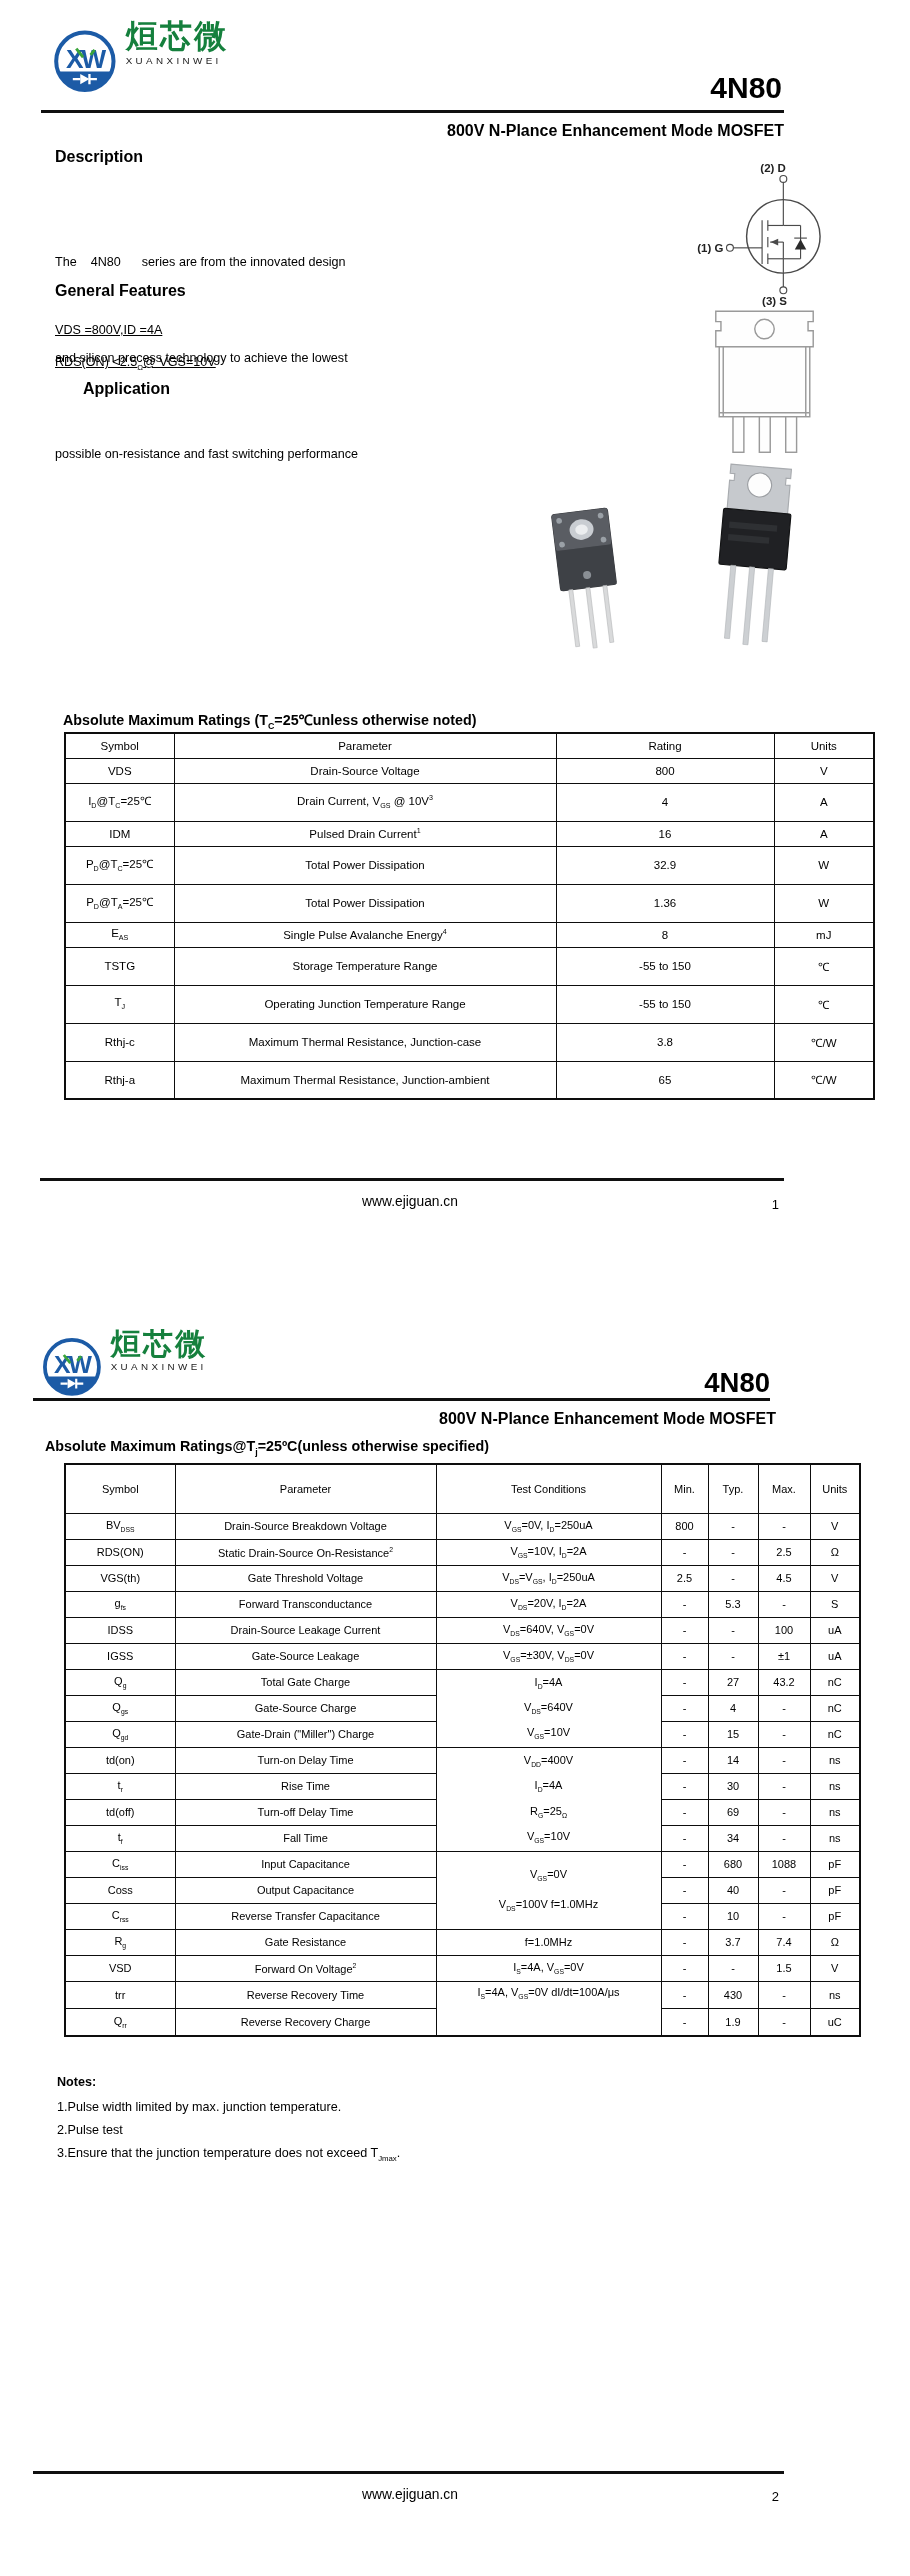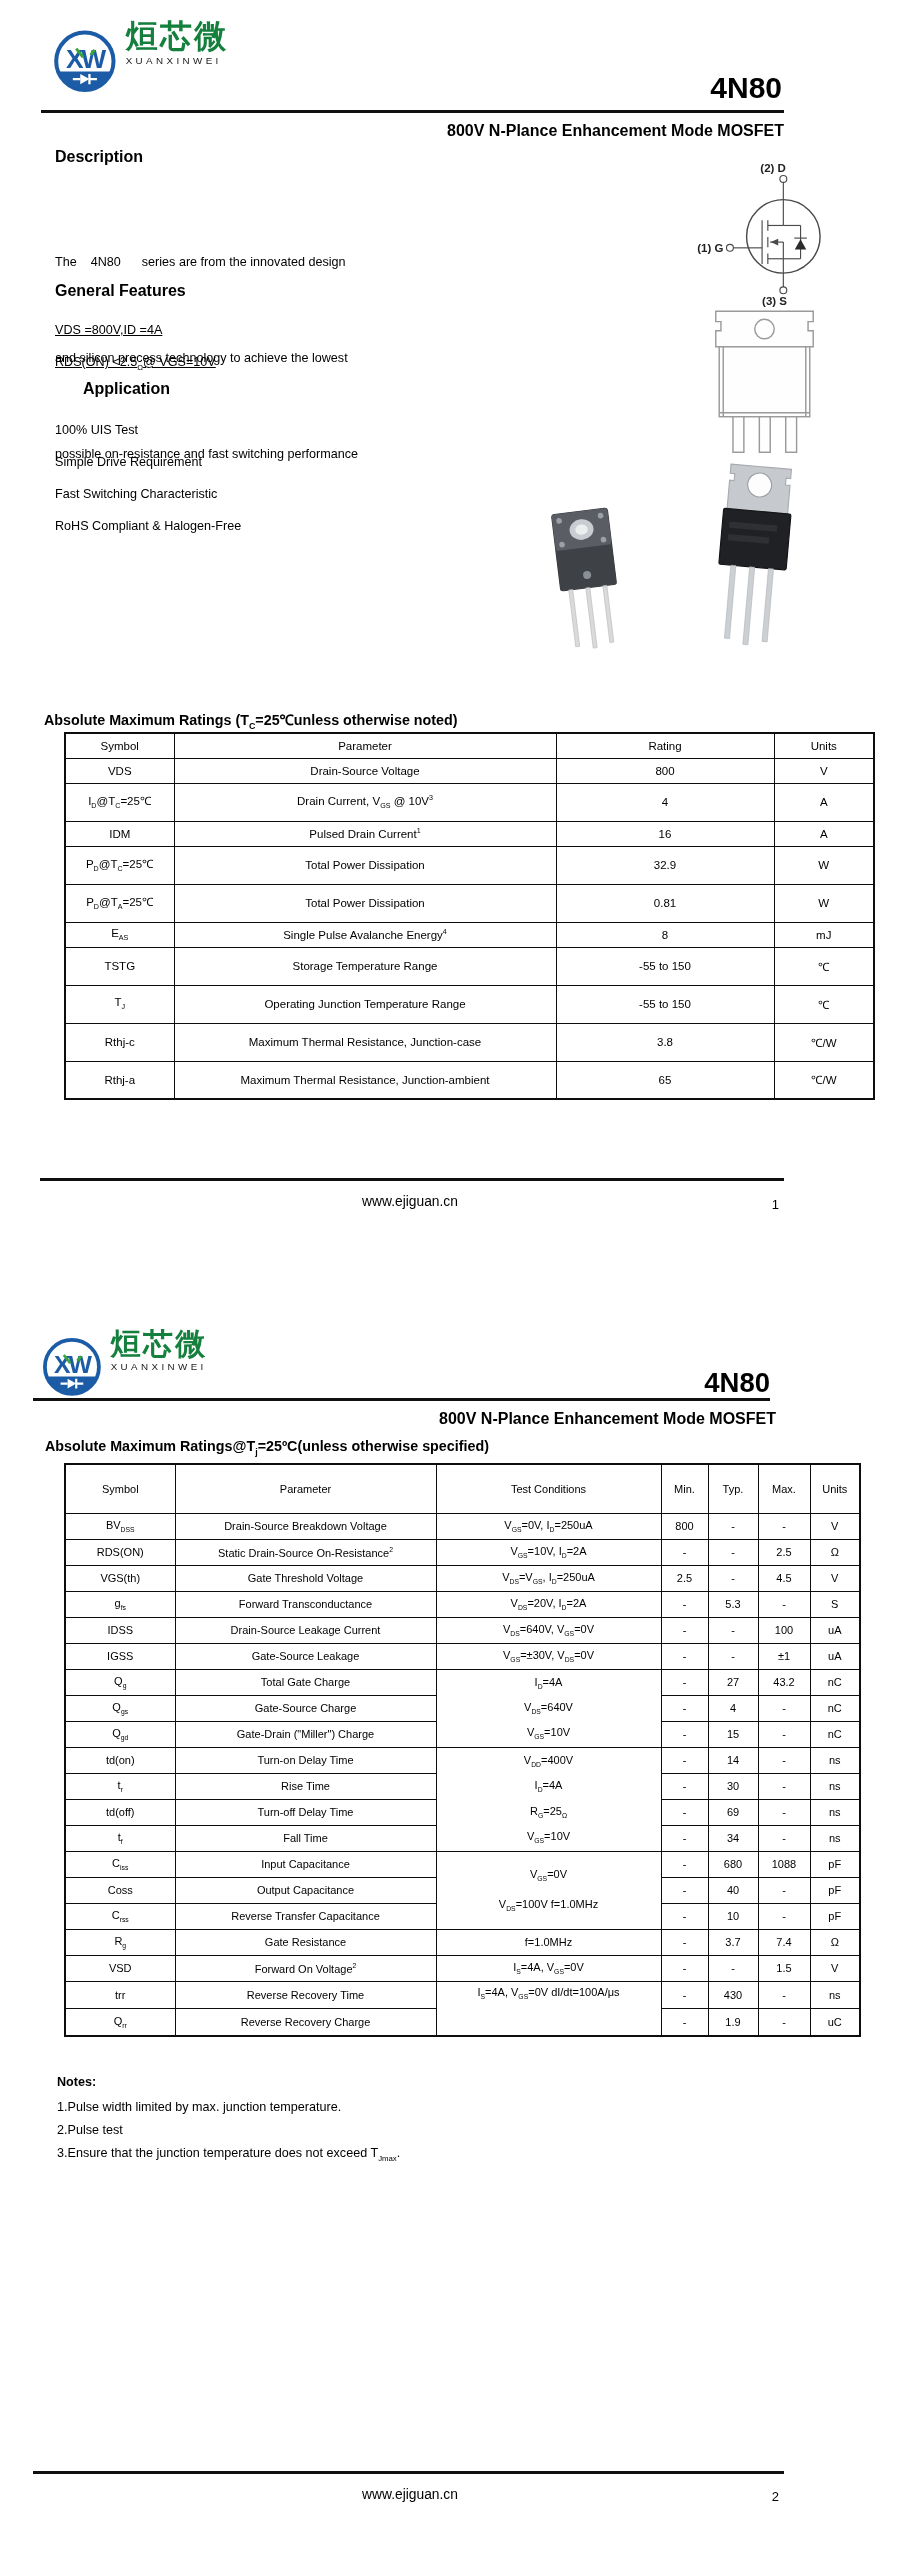--- a/index.html
+++ b/index.html
@@ -70,26 +70,20 @@
       <div>possible on-resistance and fast switching performance</div>
     </div>
 
     <div class="abs h-sec" style="left:55px;top:282px;">General Features</div>
     <div class="abs bodylines2" style="left:55px;top:314px;text-decoration:underline;">
       <div>VDS =800V,ID =4A</div>
       <div>RDS(ON) &lt;2.5<sub>Ω</sub>@ VGS=10V</div>
     </div>
 
     <div class="abs h-sec" style="left:55px;top:380px;margin-left:28px;">Application</div>
-    <div class="abs bodylines2" style="left:55px;top:414px;">
-      <div>100% UIS Test</div>
-      <div>Simple Drive Requirement</div>
-      <div>Fast Switching Characteristic</div>
-      <div>RoHS Compliant &amp; Halogen-Free</div>
-    </div>
 
     <div class="abs" style="left:677px;top:156px;">
       <svg width="161" height="155" viewBox="0 0 280 270">
         <g stroke="#4a4a4a" stroke-width="2" fill="none">
           <circle cx="185" cy="140" r="64" stroke-width="2.5"></circle>
           <circle cx="185" cy="40" r="6" fill="#fff"></circle>
           <line x1="185" y1="46" x2="185" y2="121"></line>
           <circle cx="92" cy="160" r="6" fill="#fff"></circle>
           <line x1="98" y1="160" x2="148" y2="160"></line>
           <line x1="148" y1="112" x2="148" y2="188"></line>
@@ -159,21 +153,21 @@
           <rect x="26" y="86" width="118" height="98" rx="3" fill="#202124" stroke="#121314" stroke-width="2"></rect>
           <rect x="38" y="108" width="84" height="11" fill="#2e3033"></rect>
           <rect x="38" y="130" width="72" height="11" fill="#2e3033"></rect>
           <rect x="47" y="184" width="9" height="128" fill="#cdd0d3" stroke="#aeb1b4" stroke-width="1"></rect>
           <rect x="80" y="184" width="9" height="136" fill="#cdd0d3" stroke="#aeb1b4" stroke-width="1"></rect>
           <rect x="113" y="184" width="9" height="128" fill="#cdd0d3" stroke="#aeb1b4" stroke-width="1"></rect>
         </g>
       </svg>
     </div>
 
-    <div class="abs tbl-title" style="left:44px;top:710px;">Absolute Maximum Ratings (T<sub>C</sub>=25℃unless otherwise noted)</div>
+    <div class="abs tbl-title" style="left:63px;top:710px;">Absolute Maximum Ratings (T<sub>C</sub>=25℃unless otherwise noted)</div>
 
     <table class="ds t1 abs" style="left:64px;top:732px;">
       <colgroup>
           <col style="width:109px">
           <col style="width:382px">
           <col style="width:218px">
           <col style="width:100px">
         </colgroup>
       <thead>
         <tr>
@@ -204,21 +198,21 @@
           </tr>
         <tr class="tall">
             <td>P<sub>D</sub>@T<sub>C</sub>=25℃</td>
             <td>Total Power Dissipation</td>
             <td>32.9</td>
             <td>W</td>
           </tr>
         <tr class="tall">
             <td>P<sub>D</sub>@T<sub>A</sub>=25℃</td>
             <td>Total Power Dissipation</td>
-            <td>0.81</td>
+            <td>1.36</td>
             <td>W</td>
           </tr>
         <tr>
             <td>E<sub>AS</sub></td>
             <td>Single Pulse Avalanche Energy<sup>4</sup></td>
             <td>8</td>
             <td>mJ</td>
           </tr>
         <tr class="tall">
             <td>TSTG</td>

